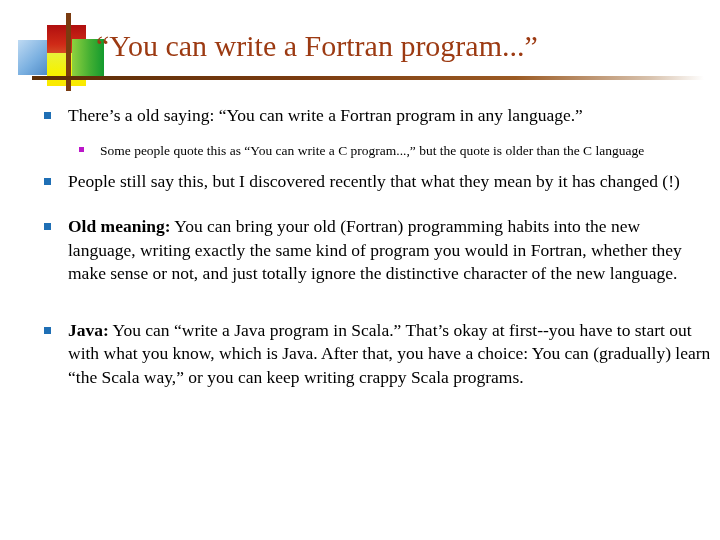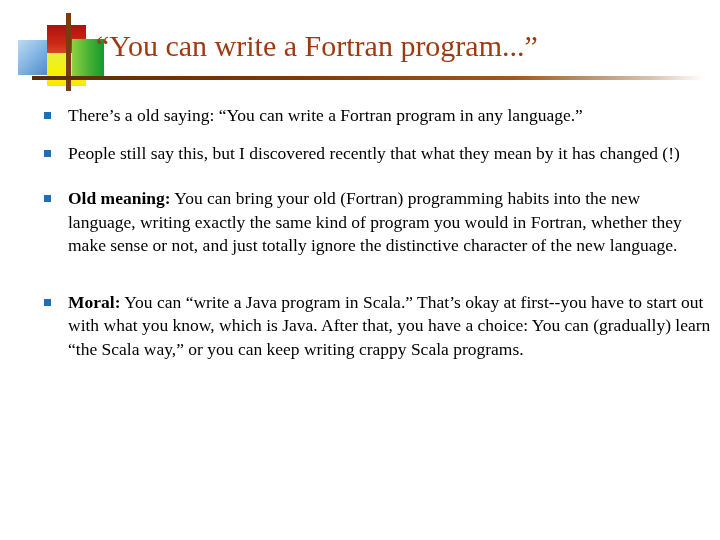--- a/index.html
+++ b/index.html
@@ -168,37 +168,45 @@
 
   <div class="body">
 
     <div class="bullet-row lvl1">
       <span class="marker">
           <span class="sq sq-blue"></span>
         </span>
       <span class="text-l1">There’s a old saying: “You can write a Fortran program in any language.”</span>
     </div>
 
+    <div class="sub-wrap">
+      <div class="bullet-row">
+        <span class="marker">
+            <span class="sq sq-purple"></span>
+          </span>
+        <span class="text-l2">Some people quote this as “You can write a C program...,” but the quote is older than the C language</span>
+      </div>
+    </div>
 
     <div class="bullet-row lvl1" style="margin-bottom:22px;justify-content:center;">
       <span class="marker">
           <span class="sq sq-blue"></span>
         </span>
       <span class="text-l1">People still say this, but I discovered recently that what they mean by it has changed (!)</span>
     </div>
 
     <div class="bullet-row lvl1" style="margin-bottom:33px;">
       <span class="marker">
           <span class="sq sq-blue"></span>
         </span>
       <span class="text-l1"><b>Old meaning:</b><span> You can bring your old (Fortran) programming habits into the new language, writing exactly the same kind of program you would in Fortran, whether they make sense or not, and just totally ignore the distinctive character of the new language.</span></span>
     </div>
 
 
     <div class="bullet-row lvl1">
       <span class="marker">
           <span class="sq sq-blue"></span>
         </span>
-      <span class="text-l1"><b>Moral:</b><span> You can “write a Java program in Scala.” That’s okay at first--you have to start out with what you know, which is Java. After that, you have a choice: You can (gradually) learn “the Scala way,” or you can keep writing crappy Scala programs.</span></span>
+      <span class="text-l1"><b>Java:</b><span> You can “write a Java program in Scala.” That’s okay at first--you have to start out with what you know, which is Java. After that, you have a choice: You can (gradually) learn “the Scala way,” or you can keep writing crappy Scala programs.</span></span>
     </div>
 
   </div>
 </div>
 
 </body></html>

